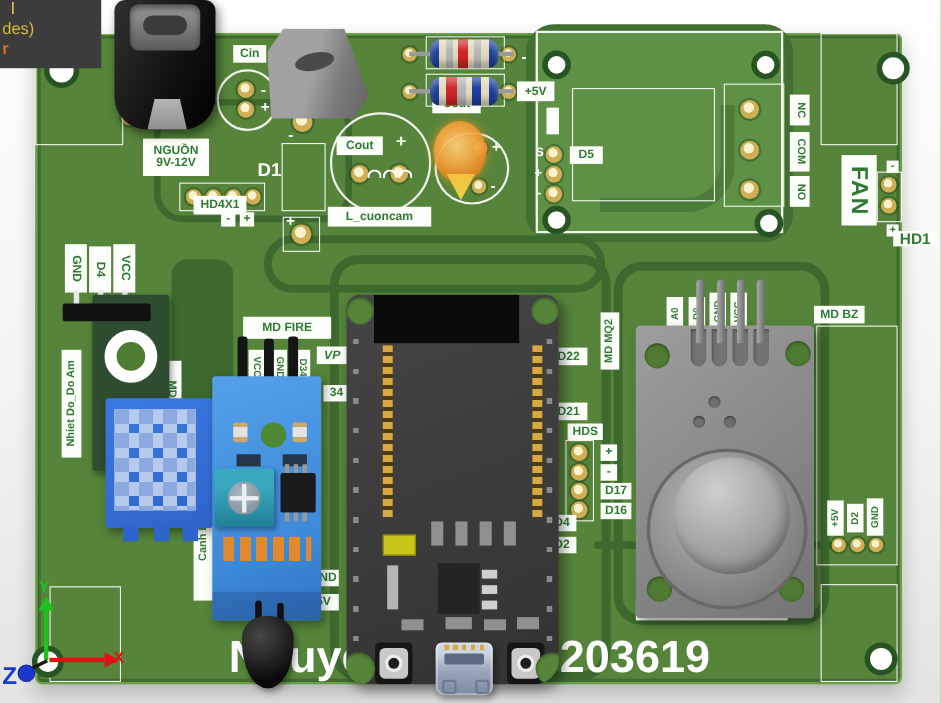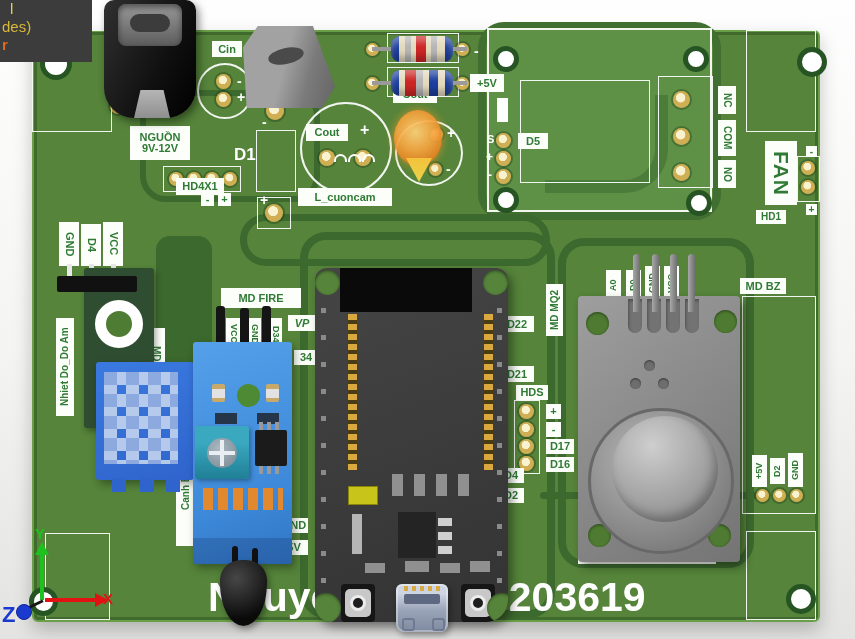--- a/index.html
+++ b/index.html
@@ -145,21 +145,21 @@
   <div class="lbl vcw" style="left:718px;top:86px;width:18px;height:28px;font-size:10px;">NC</div>
   <div class="lbl vcw" style="left:718px;top:120px;width:18px;height:36px;font-size:10px;">COM</div>
   <div class="lbl vcw" style="left:718px;top:160px;width:18px;height:28px;font-size:10px;">NO</div>
 
   <div class="lbl vcw" style="left:765px;top:141px;width:32px;height:64px;font-size:21px;letter-spacing:1px;">FAN</div>
   <div class="silk" style="left:797px;top:156px;width:23px;height:46px;"></div>
   <div class="pad" style="left:801px;top:161px;width:14px;height:14px;"></div>
   <div class="pad" style="left:801px;top:180px;width:14px;height:14px;"></div>
   <div class="lbl" style="left:806px;top:146px;width:11px;height:11px;padding:0;font-size:10px;">-</div>
   <div class="lbl" style="left:806px;top:204px;width:11px;height:11px;padding:0;font-size:10px;">+</div>
-  <div class="lbl" style="left:756px;top:210px;width:30px;height:14px;font-size:10px;">HD1</div>
+  <div class="lbl" style="left:812px;top:210px;width:40px;height:14px;font-size:14px;">HD1</div>
 
   <div class="lbl vcw" style="left:59px;top:222px;width:20px;height:44px;">GND</div>
   <div class="lbl vcw" style="left:81px;top:224px;width:20px;height:42px;">D4</div>
   <div class="lbl vcw" style="left:103px;top:222px;width:20px;height:44px;">VCC</div>
   <div class="abs" style="left:67px;top:264px;width:5px;height:16px;background:#e8e8e8;z-index:9;"></div>
   <div class="abs" style="left:89px;top:264px;width:5px;height:16px;background:#e8e8e8;z-index:9;"></div>
   <div class="abs" style="left:111px;top:264px;width:5px;height:16px;background:#e8e8e8;z-index:9;"></div>
   <div class="abs" style="left:57px;top:276px;width:80px;height:16px;background:#111;border-radius:2px;z-index:10;"></div>
   <div class="abs" style="left:84px;top:268px;width:70px;height:160px;background:#2f4d30;border-radius:3px;z-index:9;
               box-shadow:2px 3px 6px rgba(0,0,0,.35);"></div>

